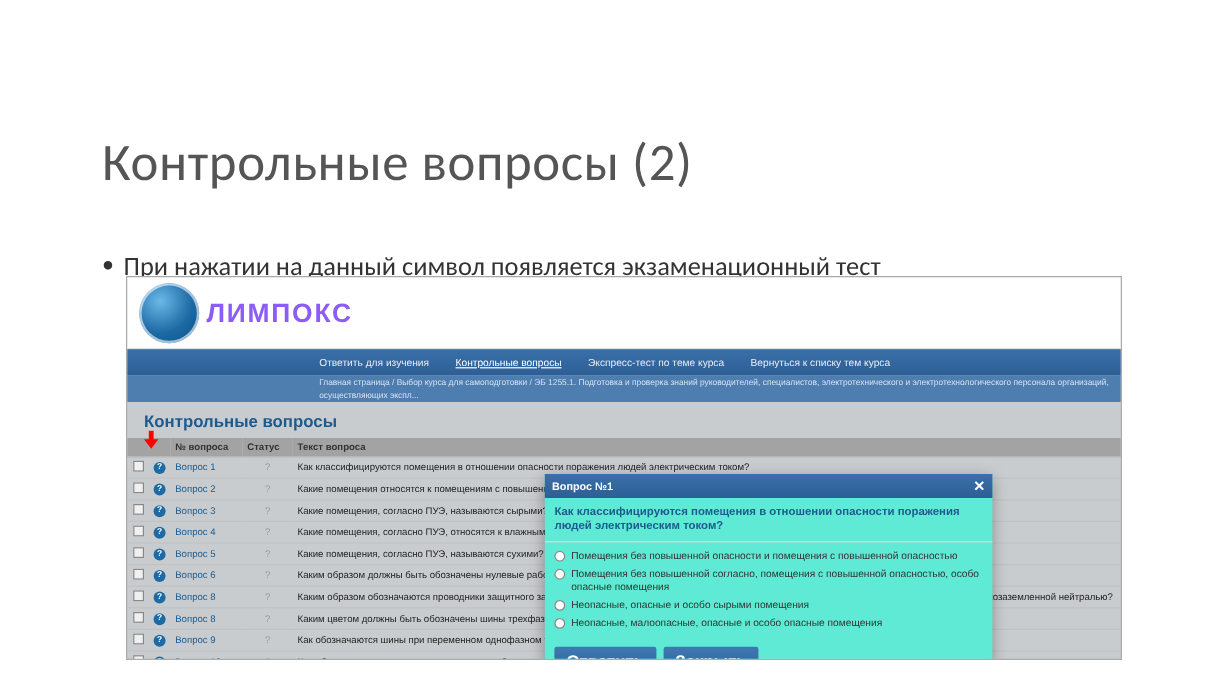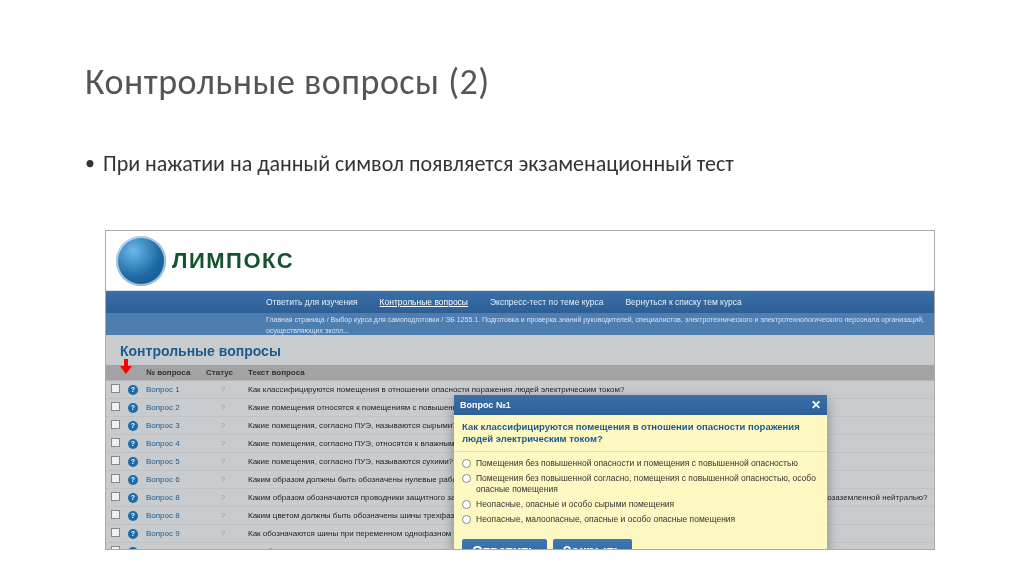--- a/index.html
+++ b/index.html
@@ -5,25 +5,26 @@
   * { margin: 0; padding: 0; box-sizing: border-box; }
   body {
     font-family: Calibri, Arial, sans-serif;
     background: #fff;
     width: 1024px;
     height: 574px;
     overflow: hidden;
     position: relative;
   }
   .slide-title {
-    font-size: 36px;
+    font-size: 44px;
     font-weight: 300;
     color: #555;
     padding: 60px 0 0 85px;
     letter-spacing: 0.5px;
+    margin-top: 48px;
   }
   .bullet {
     padding: 45px 0 0 85px;
     display: flex;
     align-items: flex-start;
     gap: 8px;
   }
   .bullet-dot {
     color: #333;
     font-size: 20px;
@@ -59,21 +60,21 @@
     height: 50px;
     border-radius: 50%;
     background: radial-gradient(circle at 35% 30%, #6bb8e8 0%, #1d6aa5 55%, #0c4f82 100%);
     box-shadow: inset 0 0 0 2px rgba(255,255,255,0.6);
     margin-right: 6px;
   }
   .logo-text {
     font-size: 22px;
     font-weight: bold;
     letter-spacing: 1.5px;
-    color: #14532d;
+    color: #8b5cf6;
   }
   .nav-bar {
     background: linear-gradient(#3a6fa8, #2d5f96);
     height: 22px;
     display: flex;
     align-items: center;
     padding-left: 160px;
     gap: 22px;
     font-size: 8.5px;
     color: #e8eef5;
@@ -153,21 +154,21 @@
     height: 0;
     border-left: 6px solid transparent;
     border-right: 6px solid transparent;
     border-top: 8px solid red;
   }
   .modal {
     position: absolute;
     left: 348px;
     top: 164px;
     width: 373px;
-    background: #fef9c3;
+    background: #5eead4;
     box-shadow: 0 4px 12px rgba(0,0,0,0.35);
     font-size: 9px;
   }
   .modal-header {
     background: linear-gradient(#3a6fa8, #2d5f96);
     height: 20px;
     color: #fff;
     display: flex;
     align-items: center;
     justify-content: space-between;

